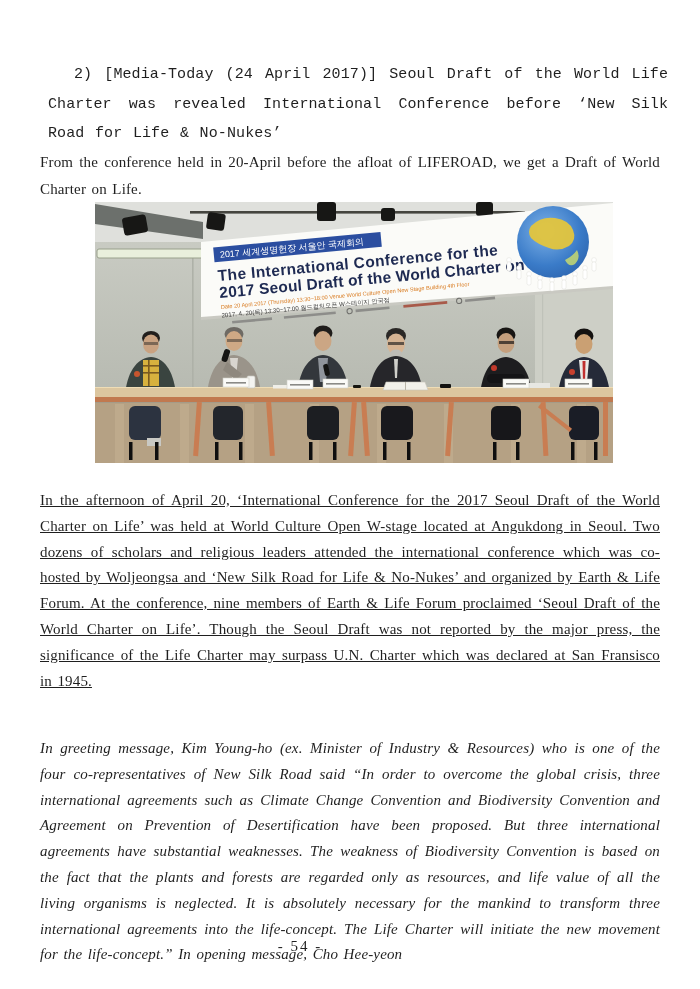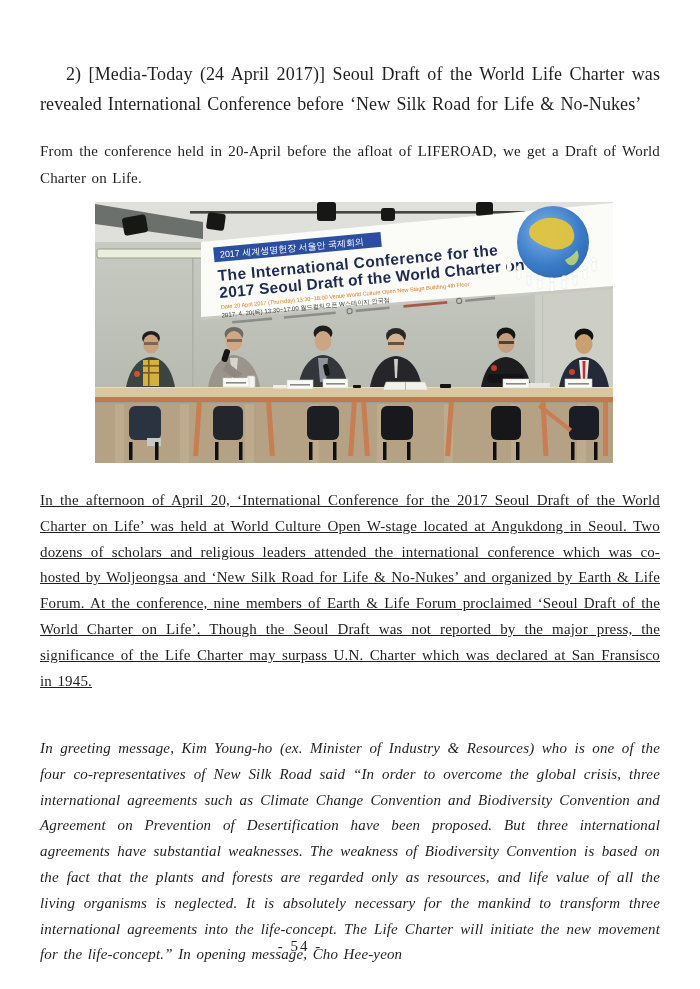--- a/index.html
+++ b/index.html
@@ -5,33 +5,33 @@
   html,body{margin:0;padding:0;background:#ffffff;}
   .page{
     position:relative;
     width:700px;height:989px;
     background:#ffffff;
     font-family:"Liberation Serif", serif;
     color:#1f1f1f;
     overflow:hidden;
   }
   .heading{
-    position:absolute;left:40px;top:60px;width:620px;
-    font-family:Liberation Serif, serif;
-    font-size:18px;line-height:29.5px;
+    position:absolute;left:48px;top:60px;width:620px;
+    font-family:Liberation Mono, monospace;
+    font-size:15px;line-height:29.5px;
     text-align:justify;text-indent:26px;
     word-spacing:1.5px;letter-spacing:0.1px;
   }
   .para{
     position:absolute;left:40px;width:620px;
     font-size:15px;line-height:25.8px;
     text-align:justify;
     word-spacing:1.6px;letter-spacing:0.15px;
   }
-  .para1{top:138px;line-height:27px;}
+  .para1{top:149px;line-height:27px;}
   .para2{top:488px;text-decoration:underline;}
   .para3{top:736px;font-style:italic;}
   .photo{
     position:absolute;left:95px;top:202px;width:518px;height:261px;
     line-height:0;
   }
   .footer{
     position:absolute;left:0;top:938px;width:600px;
     text-align:center;font-size:15px;letter-spacing:2px;
   }

